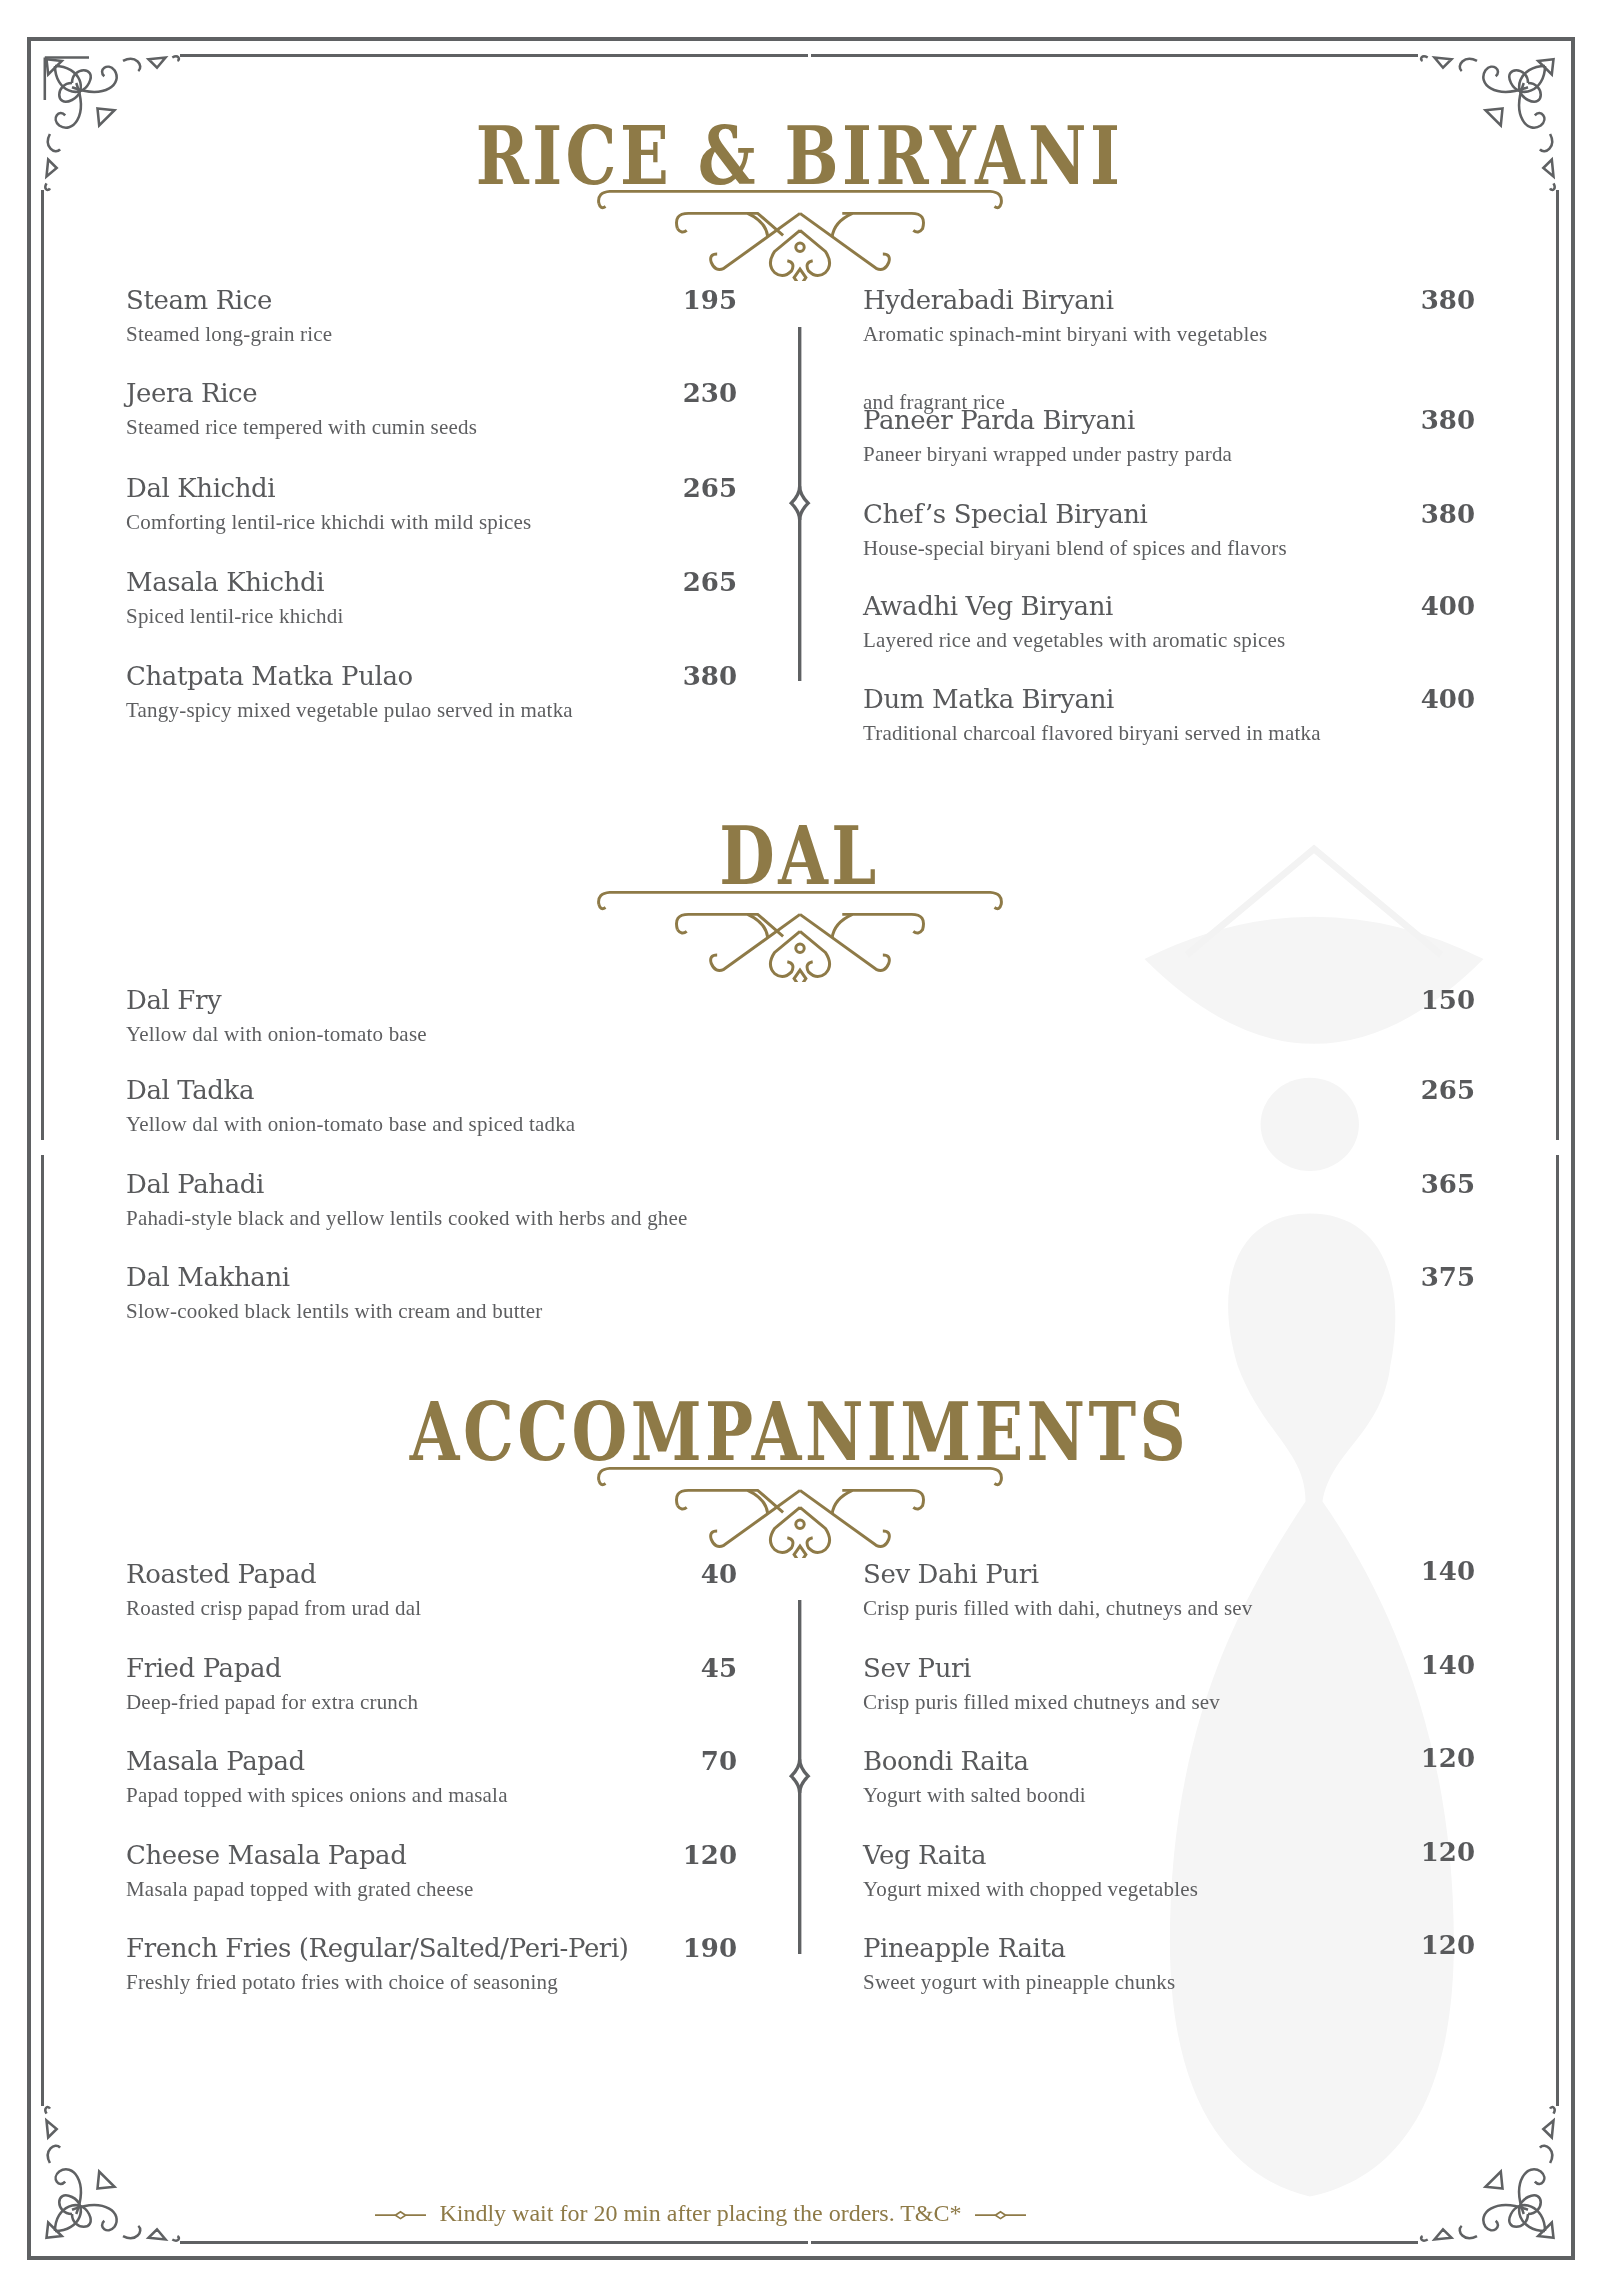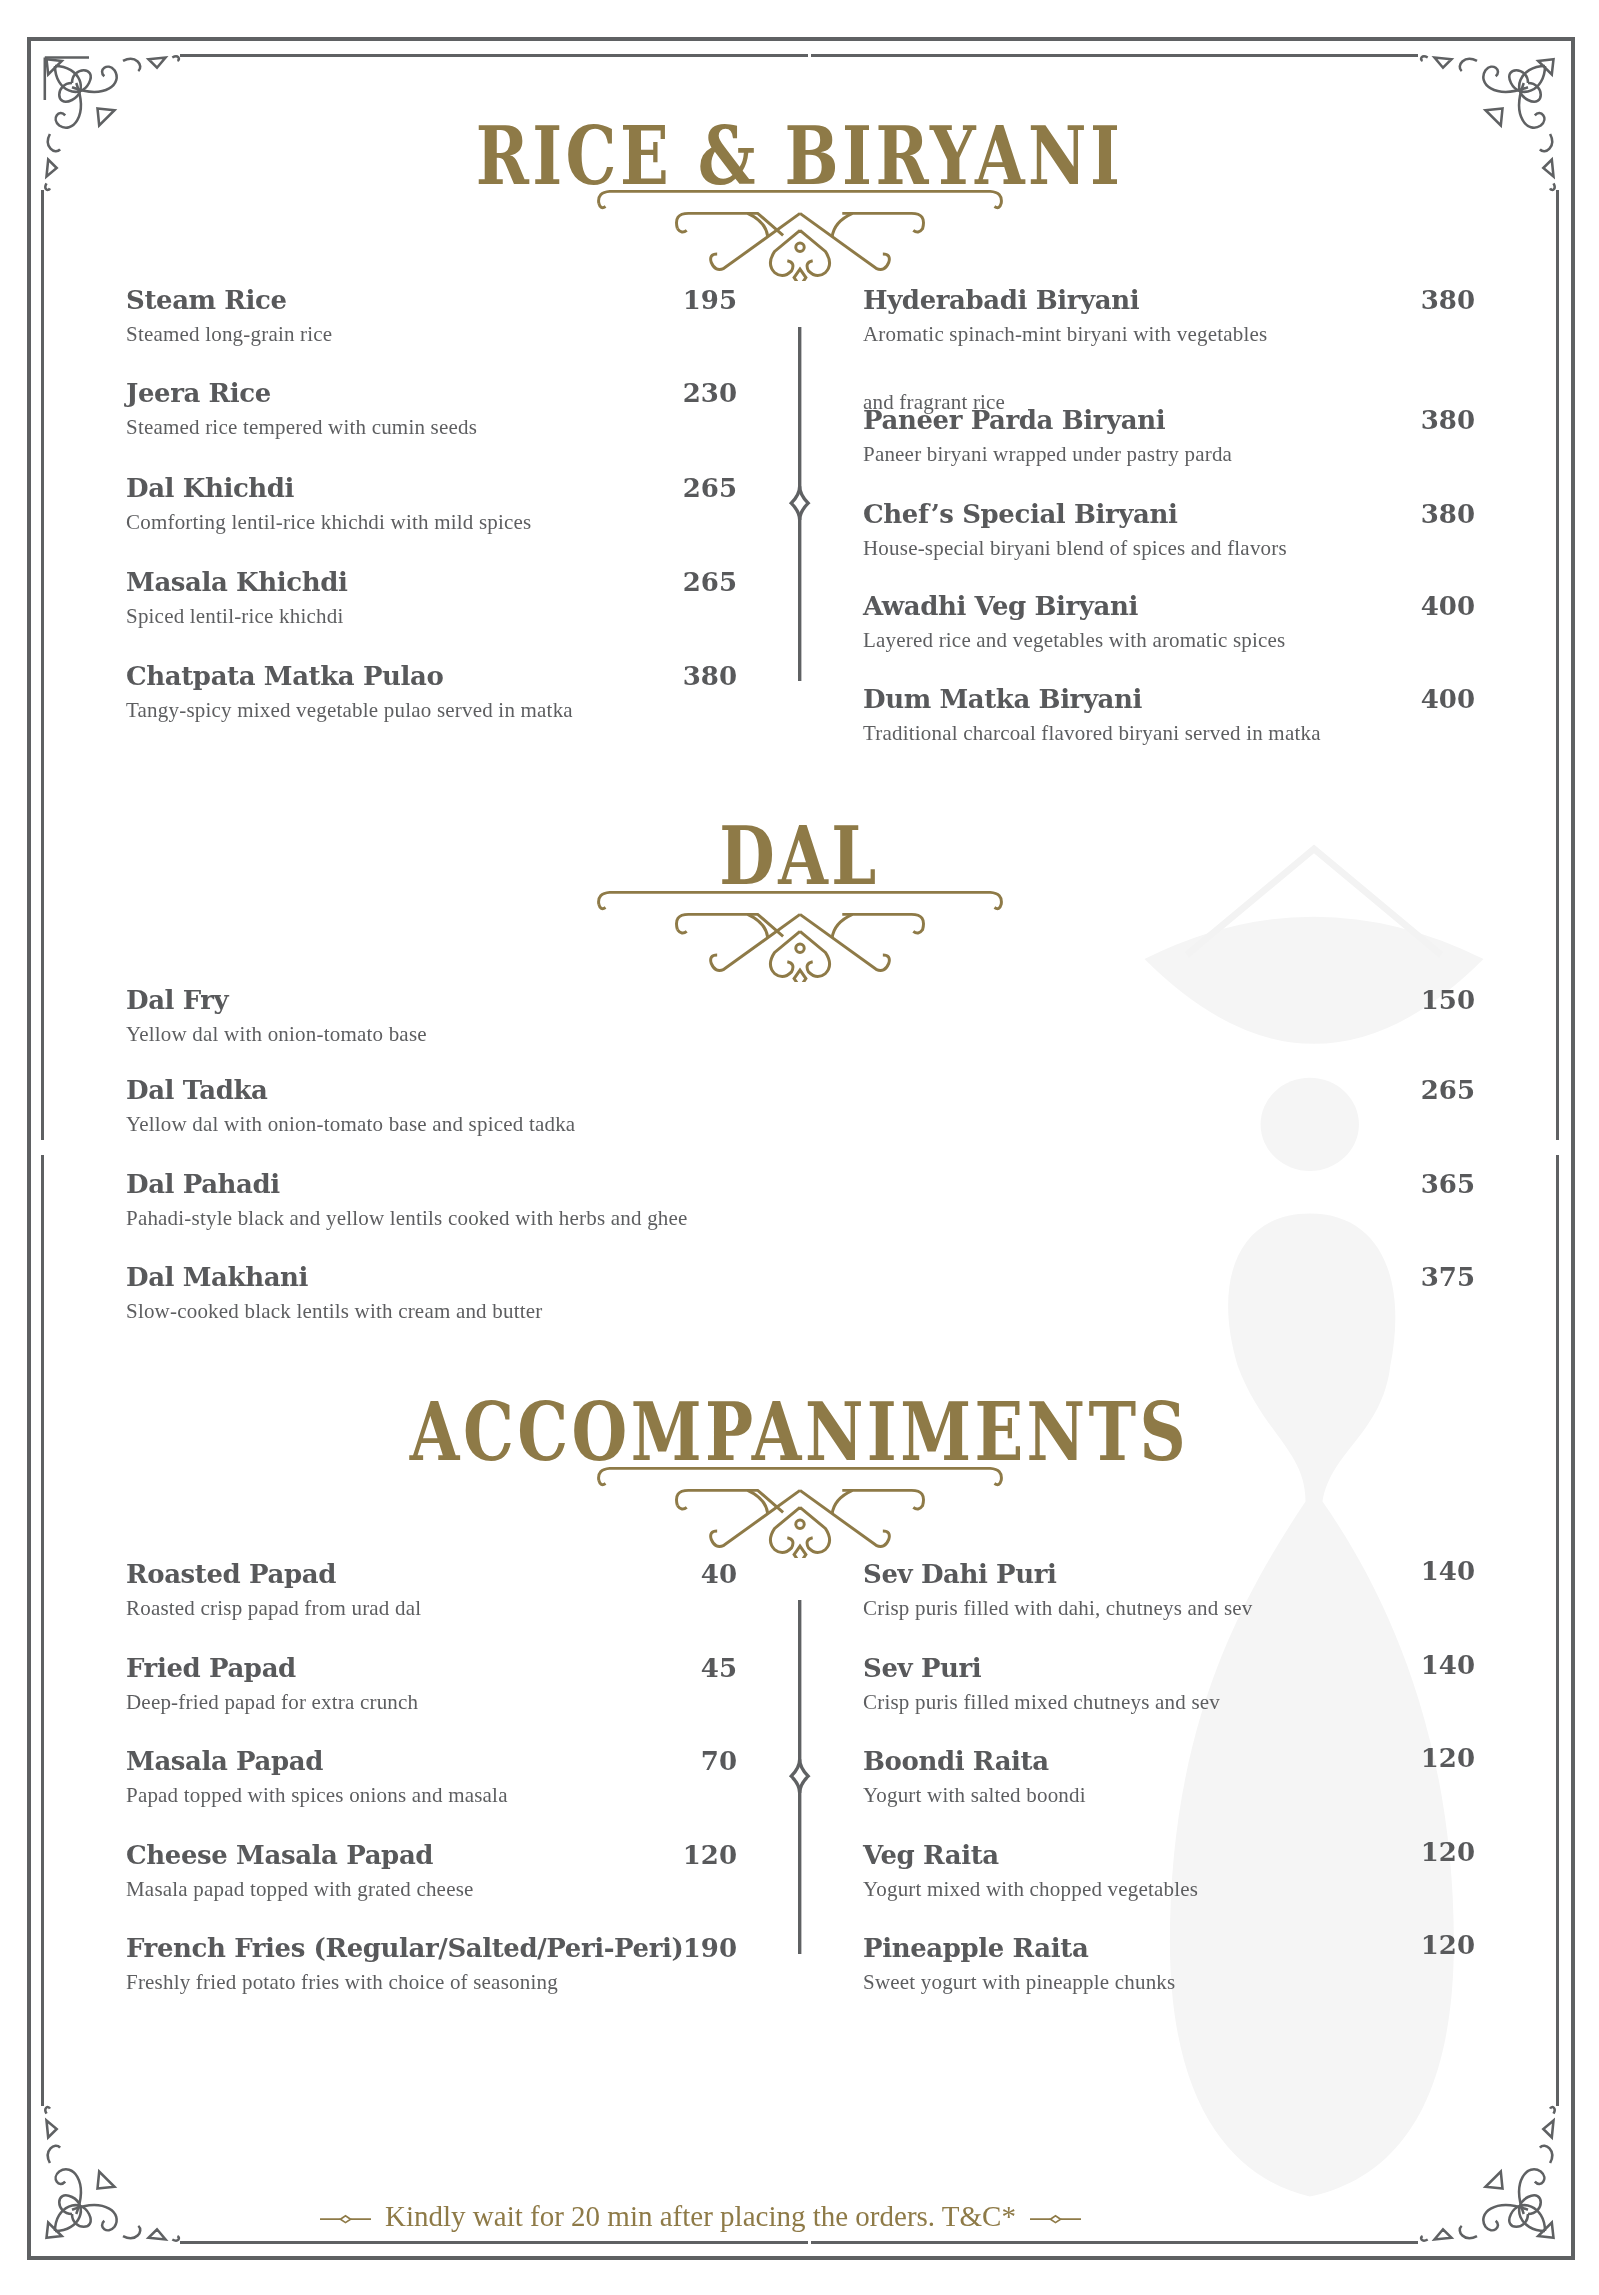--- a/index.html
+++ b/index.html
@@ -8,29 +8,29 @@
   .outer-border { position:absolute; left:27px; top:37px; width:1540px; height:2215px;
                   border:4.2px solid #5f6163; box-sizing:content-box; }
   .frame-line { position:absolute; background:#5f6163; }
   .corner { position:absolute; width:153px; height:153px; }
   .watermark { position:absolute; left:1136px; top:840px; width:356px; height:1374px; }
   .section-title { position:absolute; left:0; width:1599px; text-align:center;
                    font-family:"DejaVu Serif", serif; font-weight:bold; color:#8e7a47;
                    letter-spacing:3.4px; transform:scaleY(1.25); transform-origin:top center; }
   .flourish { position:absolute; left:588px; width:424px; height:93px; }
   .item { position:absolute; }
-  .item-name { position:absolute; left:0; top:0; white-space:nowrap; font-weight:bold;
+  .item-name { position:absolute; left:0; top:0; white-space:nowrap; font-weight:normal;
                font-size:26px; color:#58595b; font-family:"DejaVu Serif", serif; letter-spacing:-0.4px; }
   .item-desc { position:absolute; left:0; top:36px; font-size:21px; color:#5d5e60;
                font-family:"Liberation Serif", serif; line-height:27px; letter-spacing:0.2px; }
   .item-price { position:absolute; top:0; right:0; text-align:center; font-weight:bold;
                 font-size:26px; color:#58595b; font-family:"DejaVu Serif", serif; }
   .divider { position:absolute; width:25.4px; }
   .footer-note { position:absolute; left:0; width:1401px; top:2200px; text-align:center;
-                 font-family:"Liberation Serif", serif; font-size:29px; color:#8e7a47; }
+                 font-family:"Liberation Serif", serif; font-size:24px; color:#8e7a47; }
   .footer-note .dash { display:inline-block; width:51px; height:20.4px; vertical-align:middle; margin:0 13.6px; }
 </style>
 </head>
 <body>
 
 <div class="outer-border"></div>
 
 <div class="frame-line" style="left:180px; top:54px; width:628px; height:2.5px;"></div>
 <div class="frame-line" style="left:811px; top:54px; width:607px; height:2.5px;"></div>
 <div class="frame-line" style="left:180px; top:2241px; width:628px; height:2.5px;"></div>

